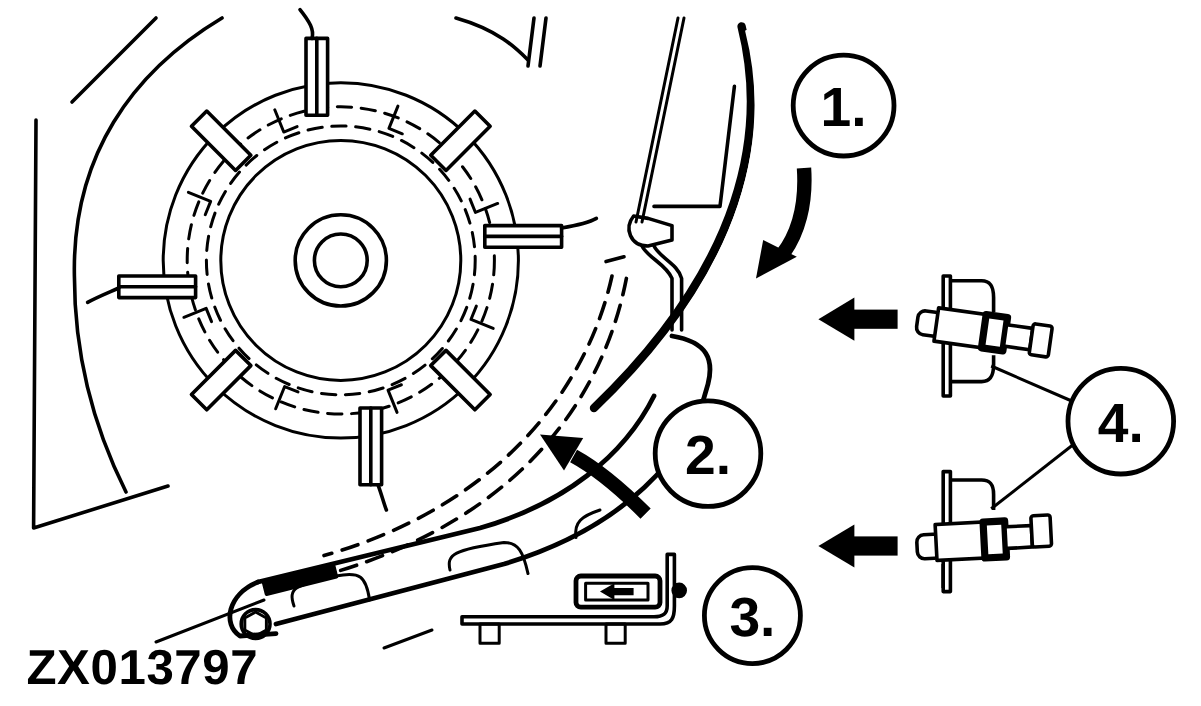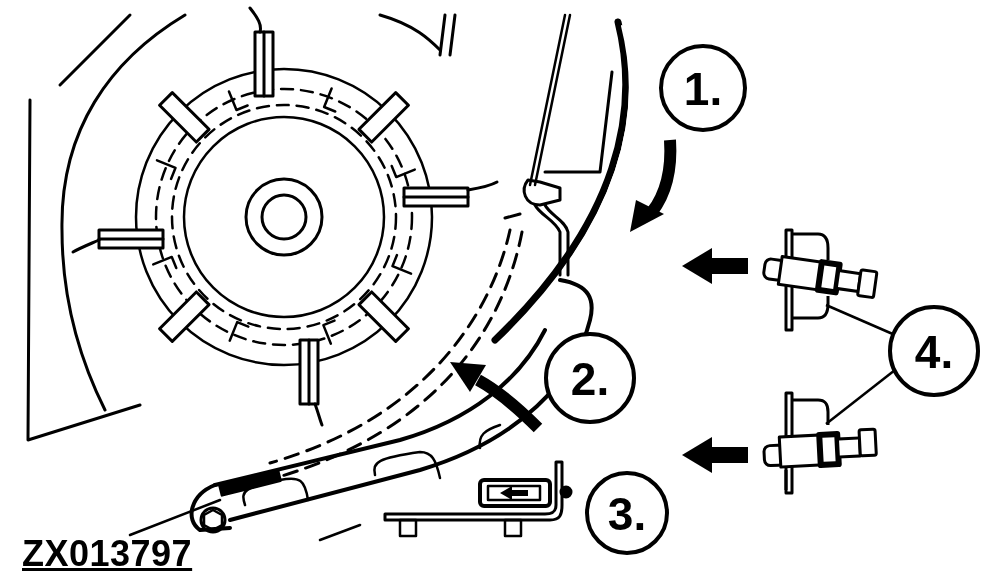--- a/index.html
+++ b/index.html
@@ -1,20 +1,20 @@
 <!DOCTYPE html>
 <html><head>
   <meta charset="utf-8">
   <style>
     html, body { margin: 0; padding: 0; background: #ffffff; }
     body { width: 1001px; height: 588px; overflow: hidden; position: relative; font-family: "Liberation Sans", sans-serif; }
     #figure { position: absolute; left: 0; top: 0; width: 1001px; height: 588px; }
     svg { display: block; }
     .callout-text { font-family: "Liberation Sans", sans-serif; font-weight: bold; font-size: 46px; fill: #000; }
-    .figure-id { position: absolute; left: 22px; top: 533px; font-family: "Liberation Sans", sans-serif; font-weight: bold; font-size: 36px; color: #000; letter-spacing: 0.5px; text-decoration: underline; }
+    .figure-id { position: absolute; left: 22px; top: 533px; font-family: "Liberation Sans", sans-serif; font-weight: bold; font-size: 41px; color: #000; letter-spacing: 0.5px; }
   </style>
 </head>
 <body>
 
 <div id="figure">
 <svg width="1001" height="588" viewBox="0 0 1001 588" xmlns="http://www.w3.org/2000/svg">
   <g fill="none" stroke="#000" stroke-width="3" stroke-linecap="round" stroke-linejoin="round">
 
     <g>
       <line x1="130" y1="15" x2="60" y2="85"></line>

